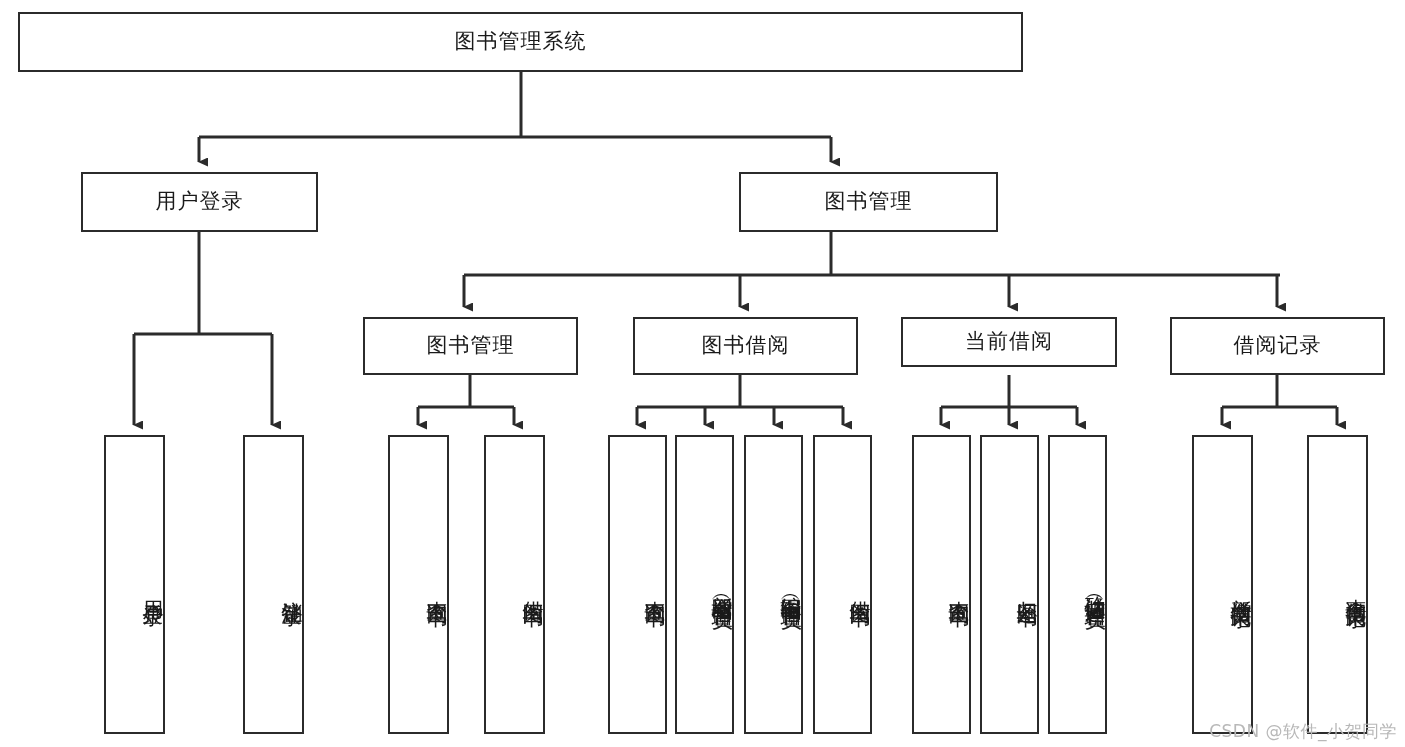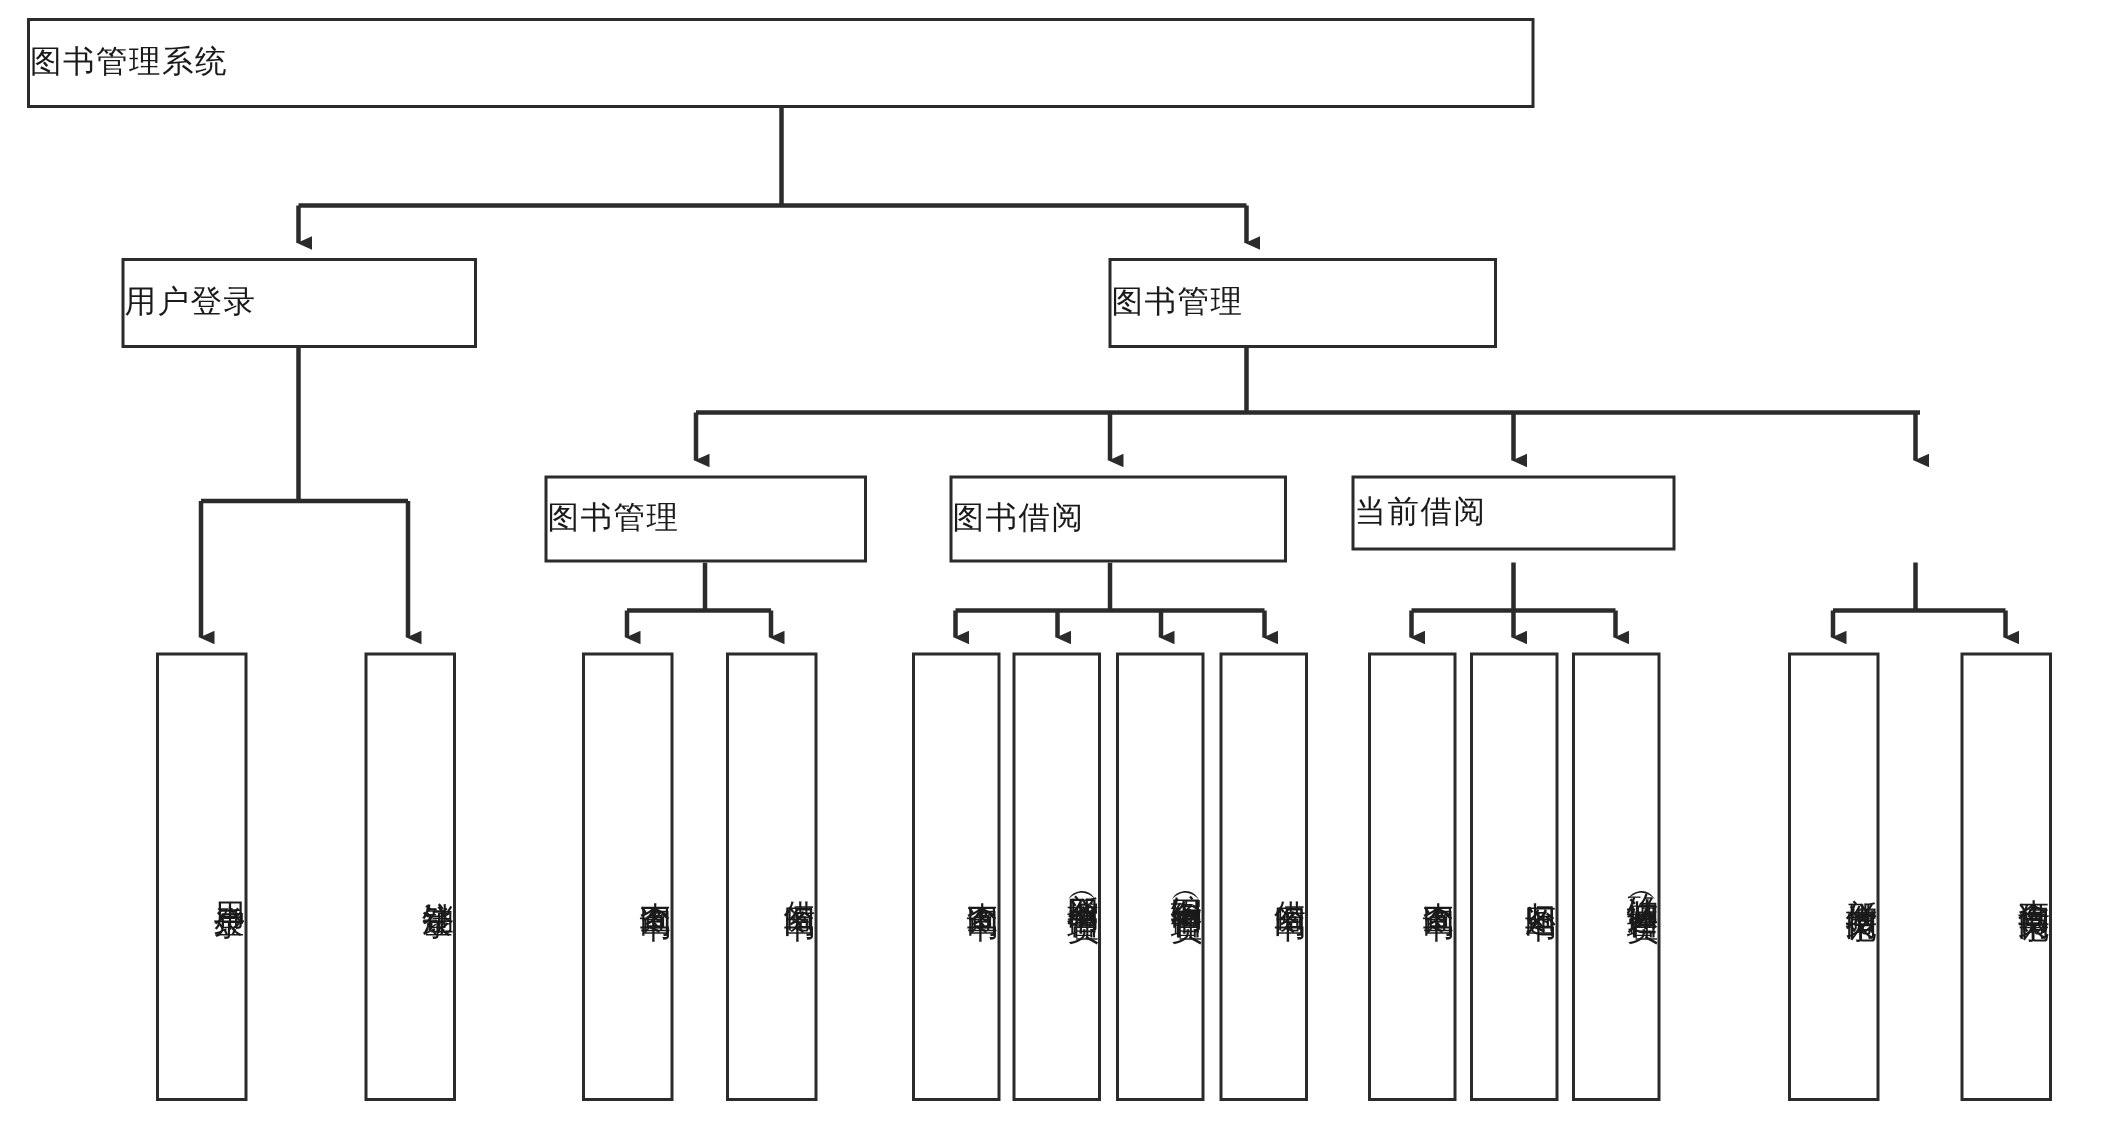--- a/index.html
+++ b/index.html
@@ -25,20 +25,21 @@
     width: 1405px;
     height: 747px;
   }
   .node {
     position: absolute;
     box-sizing: border-box;
     border: 2.5px solid #2b2b2b;
     background: #ffffff;
     display: flex;
     align-items: center;
+    justify-content: center;
     color: #1a1a1a;
     overflow: hidden;
   }
   .node-h {
     font-size: 21px;
     letter-spacing: 1px;
     line-height: 1.2;
     white-space: nowrap;
   }
   .node-v {
@@ -135,20 +136,23 @@
 
   <div class="node node-h" style="left:363px; top:317px; width:215px; height:58px;">
     <span>图书管理</span>
   </div>
   <div class="node node-h" style="left:633px; top:317px; width:225px; height:58px;">
     <span>图书借阅</span>
   </div>
   <div class="node node-h" style="left:901px; top:317px; width:216px; height:50px;">
     <span>当前借阅</span>
   </div>
+  <div class="node node-h" style="left:1170px; top:317px; width:215px; height:58px;">
+    <span>借阅记录</span>
+  </div>
 
   <div class="node node-v" style="left:104px; top:435px; width:61px; height:299px;">
     <span class="vtext">用户登录</span>
   </div>
   <div class="node node-v" style="left:243px; top:435px; width:61px; height:299px;">
     <span class="vtext">注销登录</span>
   </div>
 
   <div class="node node-v" style="left:388px; top:435px; width:61px; height:299px;">
     <span class="vtext">查询图书</span>
@@ -180,14 +184,15 @@
     <span class="vtext">确认归还（管理员）</span>
   </div>
 
   <div class="node node-v" style="left:1192px; top:435px; width:61px; height:299px;">
     <span class="vtext">新增借阅记录</span>
   </div>
   <div class="node node-v" style="left:1307px; top:435px; width:61px; height:299px;">
     <span class="vtext">查询借阅记录</span>
   </div>
 
+  <div class="watermark">CSDN @软件_小贺同学</div>
 
 </div>
 
 </body></html>

